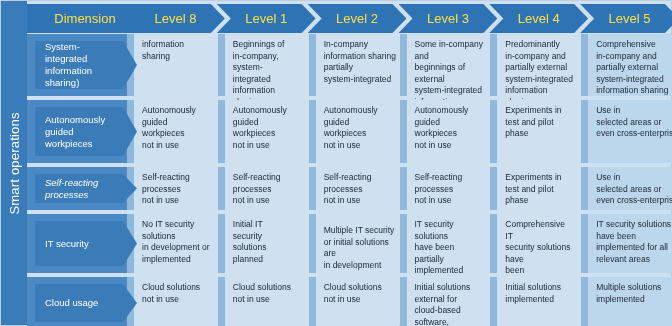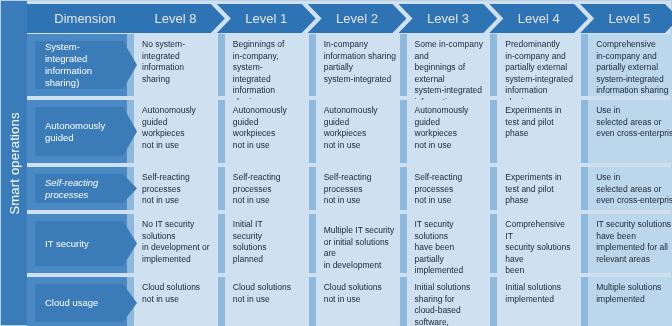--- a/index.html
+++ b/index.html
@@ -42,21 +42,21 @@
   
   .header {
     position:absolute; left:27px; top:4px;
     width:645px; height:29px;
     z-index:6;
   }
   .chev {
     position:absolute; top:0; height:29px;
     background:#2e74b5;
     display:flex; align-items:center; justify-content:center;
-    color:#e5e5e5; font-size:13px;
+    color:#fde047; font-size:13px;
     clip-path: polygon(0 0, calc(100% - 14px) 0, 100% 50%, calc(100% - 14px) 100%, 0 100%, 14px 50%);
   }
   .chev.first {
     clip-path: polygon(0 0, calc(100% - 14px) 0, 100% 50%, calc(100% - 14px) 100%, 0 100%);
   }
 
   
   .body {
     position:absolute; left:27px; top:34px;
     width:645px; height:291px;
@@ -130,21 +130,20 @@
   <div class="body" id="body-grid">
       <div class="rowband" style="top: 0px; height: 62px; padding-left: 22px;">
         <div class="dimcol"></div>
         <div class="dimchev" style="top: 7px; height: 48px;">
           <p>System-integrated</p>
           <p>information</p>
           <p>sharing)</p>
         </div>
         <div class="sep" style="left: 100px;"></div>
         <div class="cell" style="left: 107px; width: 83.8333px;">
-          <p>No system-integrated</p>
           <p>information sharing</p>
         </div>
         <div class="sep" style="left: 190.833px;"></div>
         <div class="cell" style="left: 197.833px; width: 71px;">
           <p>Beginnings of</p>
           <p>in-company,</p>
           <p>system-integrated</p>
           <p>information sharing</p>
         </div>
         <div class="sep" style="left: 281.667px;"></div>
@@ -176,20 +175,21 @@
           <p>partially external</p>
           <p>system-integrated</p>
           <p>information sharing</p>
         </div>
       </div>
       <div class="rowband" style="top: 66px; height: 63px;">
         <div class="dimcol"></div>
         <div class="dimchev" style="top: 7px; height: 49px;">
           <p>Autonomously</p>
           <p>guided</p>
+          <p>workpieces</p>
         </div>
         <div class="sep" style="left: 100px;"></div>
         <div class="cell" style="left: 107px; width: 83.8333px;">
           <p>Autonomously</p>
           <p>guided workpieces</p>
           <p>not in use</p>
         </div>
         <div class="sep" style="left: 190.833px;"></div>
         <div class="cell" style="left: 197.833px; width: 83.8333px;">
           <p>Autonomously</p>
@@ -318,21 +318,21 @@
           <p>not in use</p>
         </div>
         <div class="sep" style="left: 281.667px;"></div>
         <div class="cell" style="left: 288.667px; width: 83.8333px;">
           <p>Cloud solutions</p>
           <p>not in use</p>
         </div>
         <div class="sep" style="left: 372.5px;"></div>
         <div class="cell" style="left: 379.5px; width: 83.8333px;">
           <p>Initial solutions</p>
-          <p>sharing for</p>
+          <p>external for</p>
           <p>cloud-based software,</p>
         </div>
         <div class="sep" style="left: 463.333px;"></div>
         <div class="cell" style="left: 470.333px; width: 83.8333px;">
           <p>Initial solutions</p>
           <p>implemented</p>
         </div>
         <div class="sep" style="left: 554.167px;"></div>
         <div class="cell arrow" style="left: 561.167px; width: 96.8333px;">
           <p>Multiple solutions</p>

